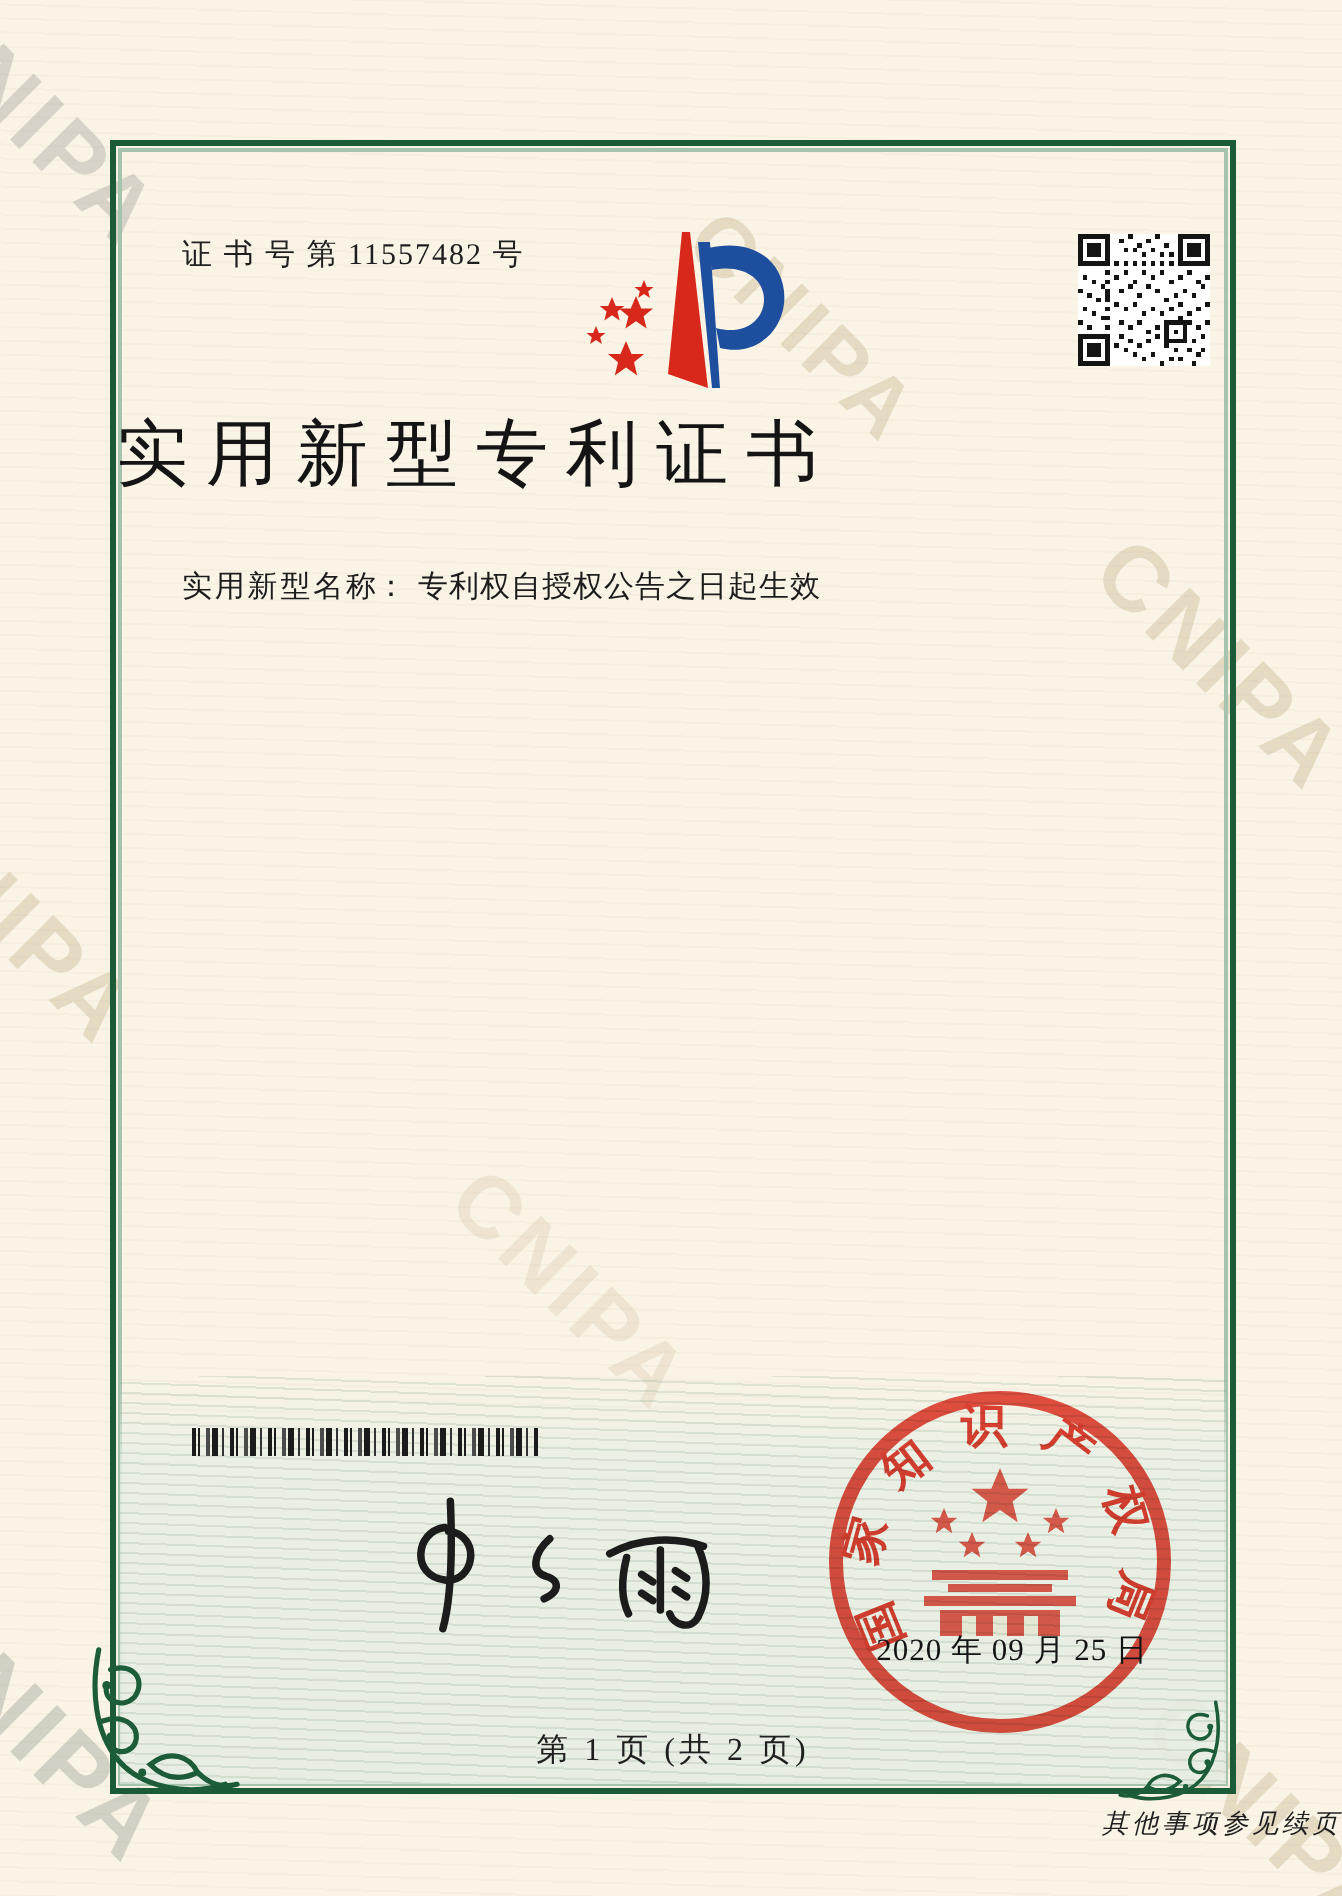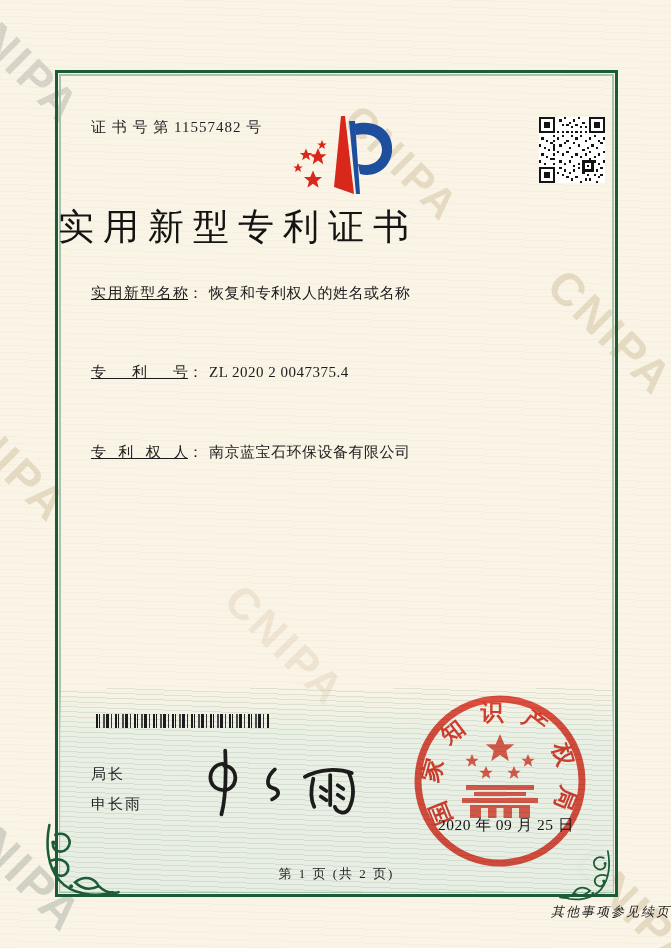--- a/index.html
+++ b/index.html
@@ -31,21 +31,21 @@
 
   .logo{position:absolute;left:230px;top:35px;width:110px;height:95px;}
   .qr{position:absolute;left:481px;top:44px;width:66px;height:66px;}
 
   .title{
     position:absolute;left:0;right:0;top:130px;margin:0;text-align:left;
     font-size:36px;font-weight:normal;letter-spacing:9px;color:#141414;
   }
 
   .frow{position:absolute;left:33px;font-size:15px;white-space:nowrap;color:#1c1c1c;}
-  .flabel{display:inline-block;width:97px;text-align:justify;text-align-last:justify;vertical-align:bottom;text-decoration:underline;}
+  .flabel{display:inline-block;width:97px;text-align:justify;text-align-last:justify;vertical-align:bottom;}
   .fvalue{margin-left:6px;letter-spacing:.5px;}
   .r1{top:211px}.r2{top:250px}.r3{top:290px}.r4{top:330px}.r5{top:370px}.r6{top:410px}.r7{top:450px}
   .pair2{position:absolute;left:305px;top:0;white-space:nowrap;}
   .pair2 .flabel{width:90px;}
 
   .paras{position:absolute;left:33px;top:483px;width:514px;font-size:14.5px;line-height:22.5px;}
   .paras p{margin:0;text-indent:2.2em;text-align:justify;font-style:italic;letter-spacing:.4px;}
 
   .green-zone{
     position:absolute;left:2px;right:2px;bottom:2px;top:615px;
@@ -67,21 +67,21 @@
   .signer{position:absolute;left:33px;top:686px;font-size:15px;letter-spacing:2px;line-height:30px;}
   .signer div{white-space:nowrap;}
   .sign-svg{position:absolute;left:130px;top:672px;width:200px;height:75px;}
 
   .seal{position:absolute;left:354px;top:620px;width:176px;height:176px;mix-blend-mode:multiply;opacity:.9;}
   .seal-date{
     position:absolute;left:360px;top:742px;width:176px;text-align:center;
     font-size:15.5px;letter-spacing:.5px;color:#141414;z-index:4;white-space:nowrap;
   }
 
-  .page-footer{position:absolute;left:0;right:0;top:792px;text-align:center;font-size:13px;letter-spacing:2px;}
+  .page-footer{position:absolute;left:0;right:0;top:792px;text-align:center;font-size:16px;letter-spacing:2px;}
 
   .flourish{position:absolute;width:82px;height:84px;z-index:3;}
   .flourish.left{left:-18px;top:746px;}
   .flourish.right{left:486px;top:774px;width:84px;height:58px;transform:scaleX(-1);}
 
   .continuation-note{
     position:absolute;left:0;right:0;top:903px;text-align:right;
     font-size:13px;letter-spacing:2px;z-index:2;font-style:italic;
   }
 </style>
@@ -130,36 +130,26 @@
       <path d="M8 6h1v1H8z M10 6h1v1h-1z M12 6h1v1h-1z M14 6h1v1h-1z M16 6h1v1h-1z M18 6h1v1h-1z M20 6h1v1h-1z M6 8h1v1H6z M6 10h1v1H6z M6 12h1v1H6z M6 14h1v1H6z M6 16h1v1H6z M6 18h1v1H6z M6 20h1v1H6z"></path>
       <path fill-rule="evenodd" d="M19 19h5v5h-5z M20 20v3h3v-3z"></path>
         <rect x="21" y="21" width="1" height="1"></rect>
       <path d="M9 1h1v1H9z M11 0h1v1h-1z M13 2h1v1h-1z M15 1h1v1h-1z M17 0h1v1h-1z M19 2h1v1h-1z M10 3h1v1h-1z M12 3h1v1h-1z M14 4h1v1h-1z M16 3h1v1h-1z M18 4h1v1h-1z M20 4h1v1h-1z M1 9h1v1H1z M3 10h1v1H3z M0 12h1v1H0z M5 11h1v1H5z M2 13h1v1H2z M4 14h1v1H4z M6 13h1v1H6z M1 16h1v1H1z M3 17h1v1H3z M5 18h1v1H5z M0 19h1v1H0z M2 20h1v1H2z M8 9h1v1H8z M10 8h1v1h-1z M12 10h1v1h-1z M14 8h1v1h-1z M16 9h1v1h-1z M18 8h1v1h-1z M20 10h1v1h-1z M22 9h1v1h-1z M24 8h1v1h-1z M26 10h1v1h-1z M28 9h1v1h-1z M9 12h1v1H9z M11 11h1v1h-1z M13 13h1v1h-1z M15 11h1v1h-1z M17 12h1v1h-1z M19 14h1v1h-1z M21 13h1v1h-1z M23 12h1v1h-1z M25 13h1v1h-1z M27 11h1v1h-1z M8 15h1v1H8z M10 16h1v1h-1z M12 15h1v1h-1z M14 17h1v1h-1z M16 16h1v1h-1z M18 17h1v1h-1z M20 16h1v1h-1z M22 15h1v1h-1z M24 17h1v1h-1z M26 16h1v1h-1z M28 15h1v1h-1z M9 19h1v1H9z M11 20h1v1h-1z M13 19h1v1h-1z M15 21h1v1h-1z M17 20h1v1h-1z M9 22h1v1H9z M11 23h1v1h-1z M13 24h1v1h-1z M15 23h1v1h-1z M17 22h1v1h-1z M19 24h1v1h-1z M21 25h1v1h-1z M10 25h1v1h-1z M12 26h1v1h-1z M14 27h1v1h-1z M16 26h1v1h-1z M18 28h1v1h-1z M20 27h1v1h-1z M8 24h1v1H8z M22 18h1v1h-1z M24 19h1v1h-1z M26 20h1v1h-1z M28 19h1v1h-1z M23 22h1v1h-1z M25 23h1v1h-1z M27 22h1v1h-1z M24 25h1v1h-1z M26 26h1v1h-1z M22 27h1v1h-1z M25 28h1v1h-1z M27 25h1v1h-1z"></path>
     </g>
   </svg>
 
   <h1 class="title">实用新型专利证书</h1>
 
   <div class="frow r1">
-    <span class="flabel">实用新型名称</span><span>：</span><span class="fvalue">恢复和专利权人的姓名或名称</span>
+    <span class="flabel">实用新型名称</span><span>：</span><span class="fvalue">专利权自授权公告之日起生效</span>
   </div>
-  <div class="frow r3">
-    <span class="flabel">专利号</span><span>：</span><span class="fvalue">ZL 2020 2 0047375.4</span>
-  </div>
-  <div class="frow r5">
-    <span class="flabel">专利权人</span><span>：</span><span class="fvalue">南京蓝宝石环保设备有限公司</span>
-  </div>
 
 
   <div class="barcode"></div>
 
-  <div class="signer">
-    <div>局长</div>
-    <div>申长雨</div>
-  </div>
 
   <svg class="sign-svg" viewBox="0 0 200 80">
     <g fill="none" stroke="#1c1c1c" stroke-width="4" stroke-linecap="round" stroke-linejoin="round">
       <path d="M30,20 C14,22 12,46 30,48 C46,50 50,24 32,22"></path>
       <path d="M33,6 C34,30 34,56 29,74"></path>
       <path d="M86,26 C77,34 76,44 84,46 C91,48 92,54 83,58"></path>
       <path d="M118,34 C134,25 154,25 168,30"></path>
       <path d="M127,36 C124,48 124,58 128,66"></path>
       <path d="M165,30 C171,44 171,56 165,68 C161,75 152,72 150,66"></path>
       <path d="M145,32 L145,64"></path>

